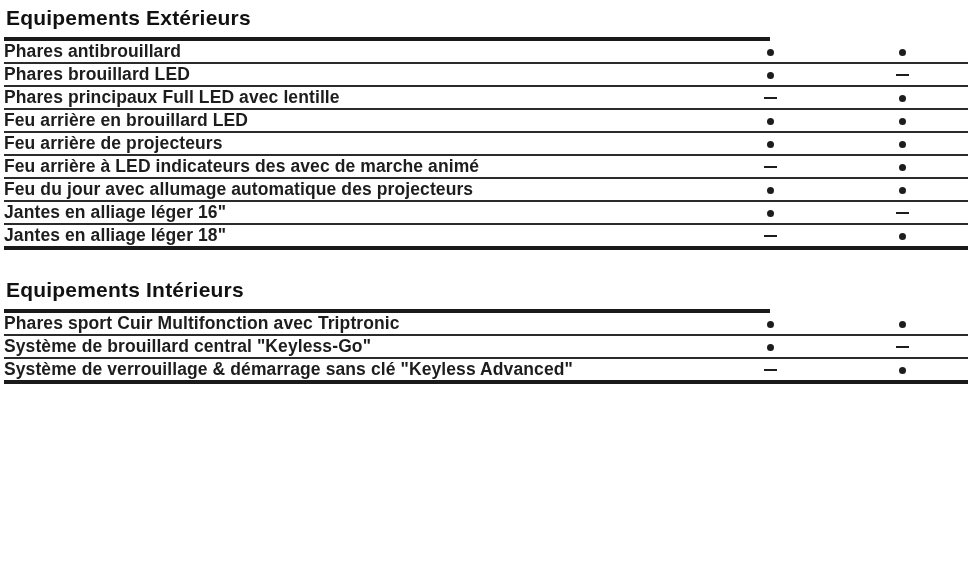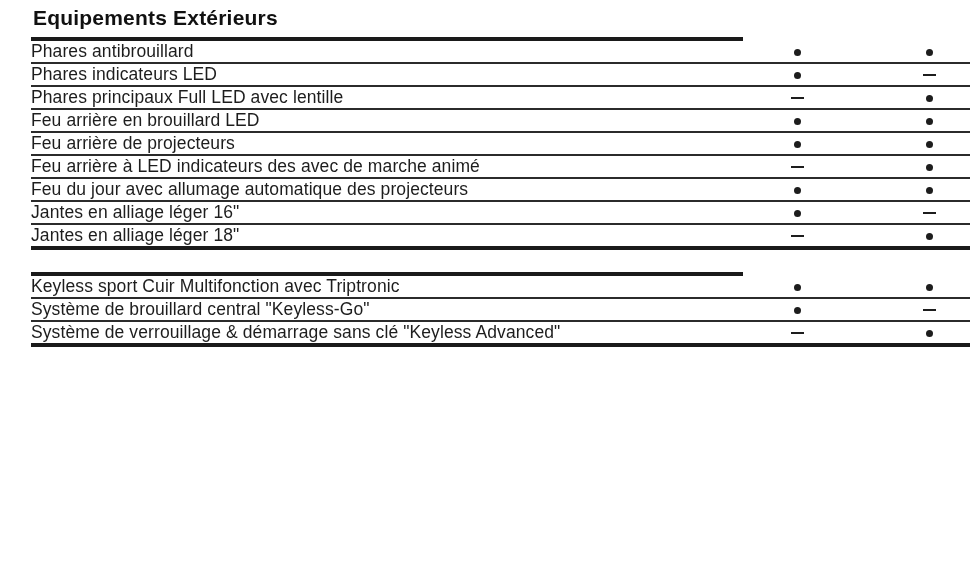--- a/index.html
+++ b/index.html
@@ -12,21 +12,21 @@
     height: 577px;
     overflow: hidden;
     font-family: "Liberation Sans", sans-serif;
     color: #1a1a1a;
   }
   .page {
     position: relative;
     width: 774px;
     height: 577px;
     box-sizing: border-box;
-    padding: 0 31px;
+    padding: 0 4px;
   }
   .section {
     width: 100%;
   }
   .section-title {
     font-size: 21px;
     font-weight: bold;
     letter-spacing: 0.2px;
     color: #111111;
     padding: 6px 2px 7px 2px;
@@ -49,20 +49,21 @@
   tr.feature-row td {
     padding: 0;
     vertical-align: middle;
   }
   .cell-label {
     font-size: 17.5px;
     color: #1d1d1d;
     padding: 7px 0 7px 4px;
     white-space: nowrap;
     letter-spacing: 0.1px;
+    font-weight: bold;
   }
   .cell-mark {
     text-align: center;
     font-size: 17px;
     color: #1d1d1d;
     padding: 7px 0;
   }
   .col-label { width: 700px; }
   .col-c1 { width: 132px; }
   .col-c2 { width: 132px; }
@@ -104,21 +105,21 @@
               <td class="cell-label">Phares antibrouillard</td>
               <td class="cell-mark"><span class="mark-dot"></span></td>
               <td class="cell-mark"><span class="mark-dot"></span></td>
             </tr>
             <tr>
               <td colspan="3" style="padding: 0px;">
                 <div class="rule-light"></div>
               </td>
             </tr>
             <tr class="feature-row">
-              <td class="cell-label">Phares indicateurs LED</td>
+              <td class="cell-label">Phares brouillard LED</td>
               <td class="cell-mark"><span class="mark-dot"></span></td>
               <td class="cell-mark"><span class="mark-dash"></span></td>
             </tr>
             <tr>
               <td colspan="3" style="padding: 0px;">
                 <div class="rule-light"></div>
               </td>
             </tr>
             <tr class="feature-row">
               <td class="cell-label">Phares principaux Full LED avec lentille</td>
@@ -188,30 +189,31 @@
             <tr>
               <td colspan="3" style="padding: 0px;">
                 <div class="rule-heavy"></div>
               </td>
             </tr>
           </tbody>
         </table>
       </div>
       <div class="section-gap"></div>
       <div class="section">
+        <div class="section-title">Equipements Intérieurs</div>
         <div class="rule-heavy"></div>
         <table>
           <colgroup>
             <col class="col-label">
             <col class="col-c1">
             <col class="col-c2">
           </colgroup>
           <tbody>
             <tr class="feature-row">
-              <td class="cell-label">Keyless sport Cuir Multifonction avec Triptronic</td>
+              <td class="cell-label">Phares sport Cuir Multifonction avec Triptronic</td>
               <td class="cell-mark"><span class="mark-dot"></span></td>
               <td class="cell-mark"><span class="mark-dot"></span></td>
             </tr>
             <tr>
               <td colspan="3" style="padding: 0px;">
                 <div class="rule-light"></div>
               </td>
             </tr>
             <tr class="feature-row">
               <td class="cell-label">Système de brouillard central "Keyless-Go"</td>

